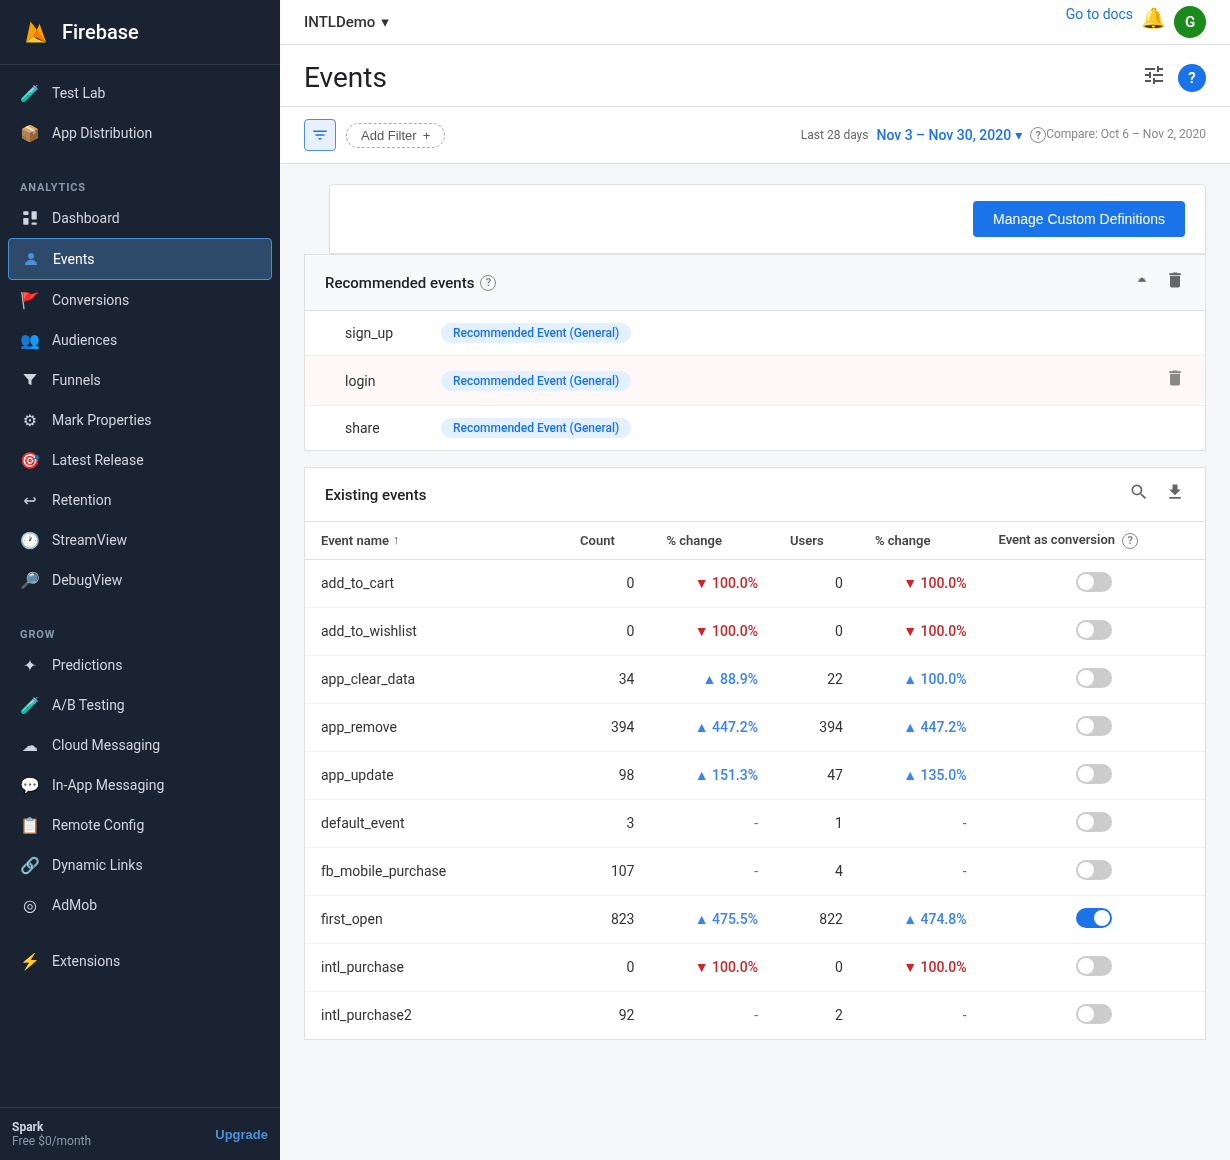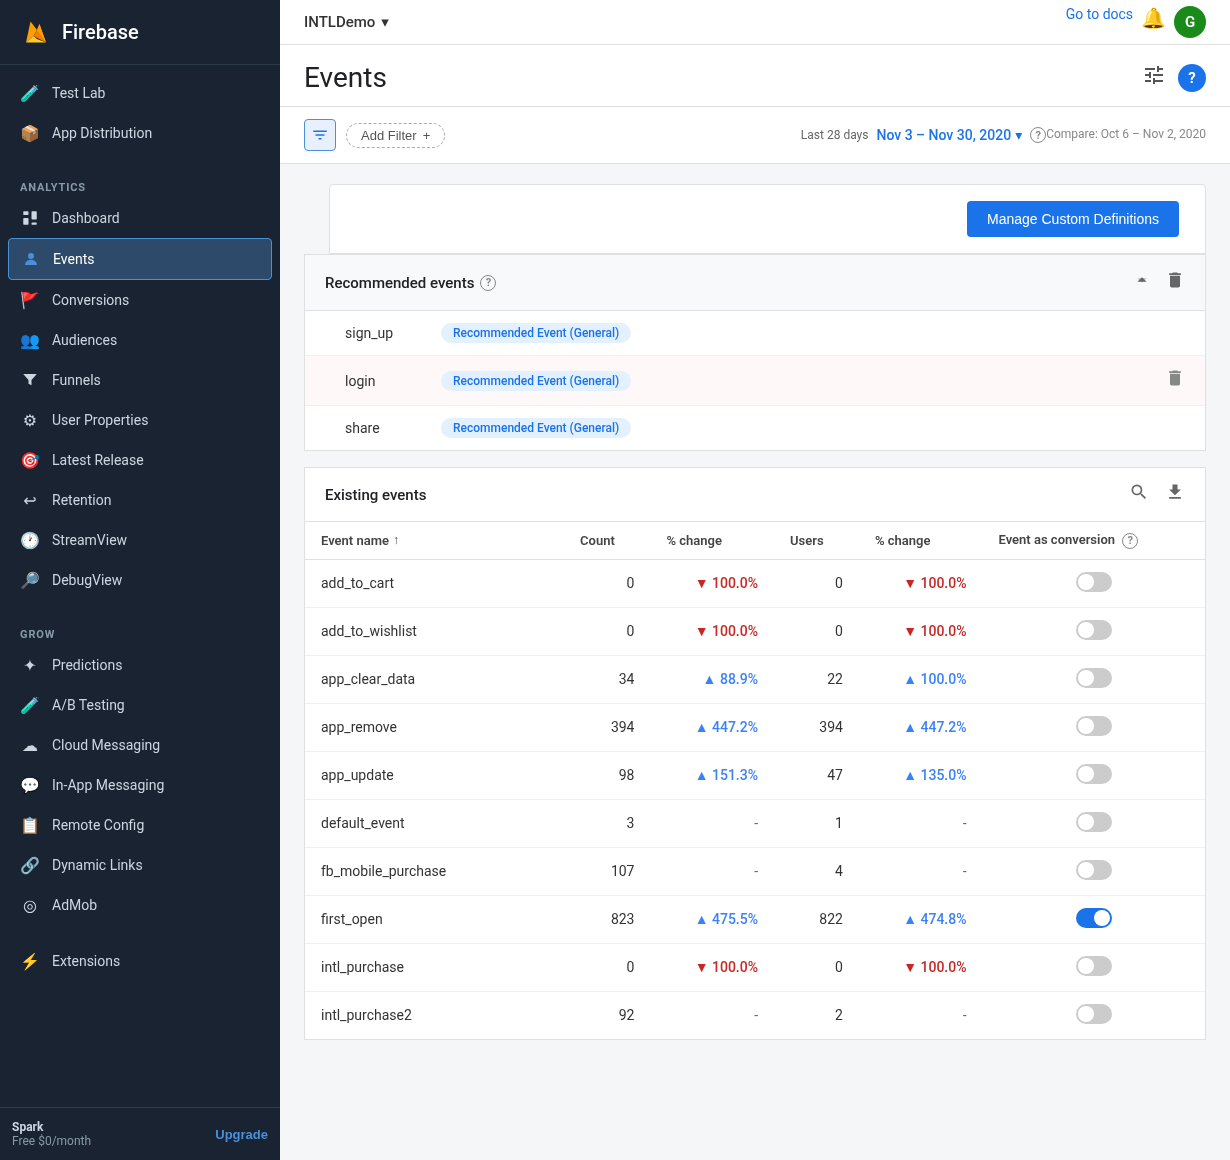--- a/index.html
+++ b/index.html
@@ -197,21 +197,21 @@
     }
     .date-compare { font-size: 12px; color: #888; }
 
     
     .events-body { padding: 20px 24px; }
 
     
     .manage-btn-row {
       display: flex; justify-content: flex-end;
       background: #fff;
-      padding: 16px 26px;
+      padding: 16px 20px;
       border: 1px solid #e0e0e0;
       border-radius: 4px 4px 0 0;
       margin-bottom: 0;
       margin-left: 25px;
     }
     .manage-btn {
       background: #1a73e8;
       color: #fff;
       border: none;
       border-radius: 4px;
@@ -398,21 +398,21 @@
     <div class="sidebar-item">
       <span class="icon">
         <svg width="18" height="18" viewBox="0 0 24 24" fill="currentColor">
             <path d="M3 4h18l-7 8v7l-4-2V12L3 4z"></path>
           </svg>
       </span>
       <span>Funnels</span>
     </div>
     <div class="sidebar-item">
       <span class="icon">⚙</span>
-      <span>User Properties</span>
+      <span>Mark Properties</span>
     </div>
     <div class="sidebar-item">
       <span class="icon">🎯</span>
       <span>Latest Release</span>
     </div>
     <div class="sidebar-item">
       <span class="icon">↩</span>
       <span>Retention</span>
     </div>
     <div class="sidebar-item">

